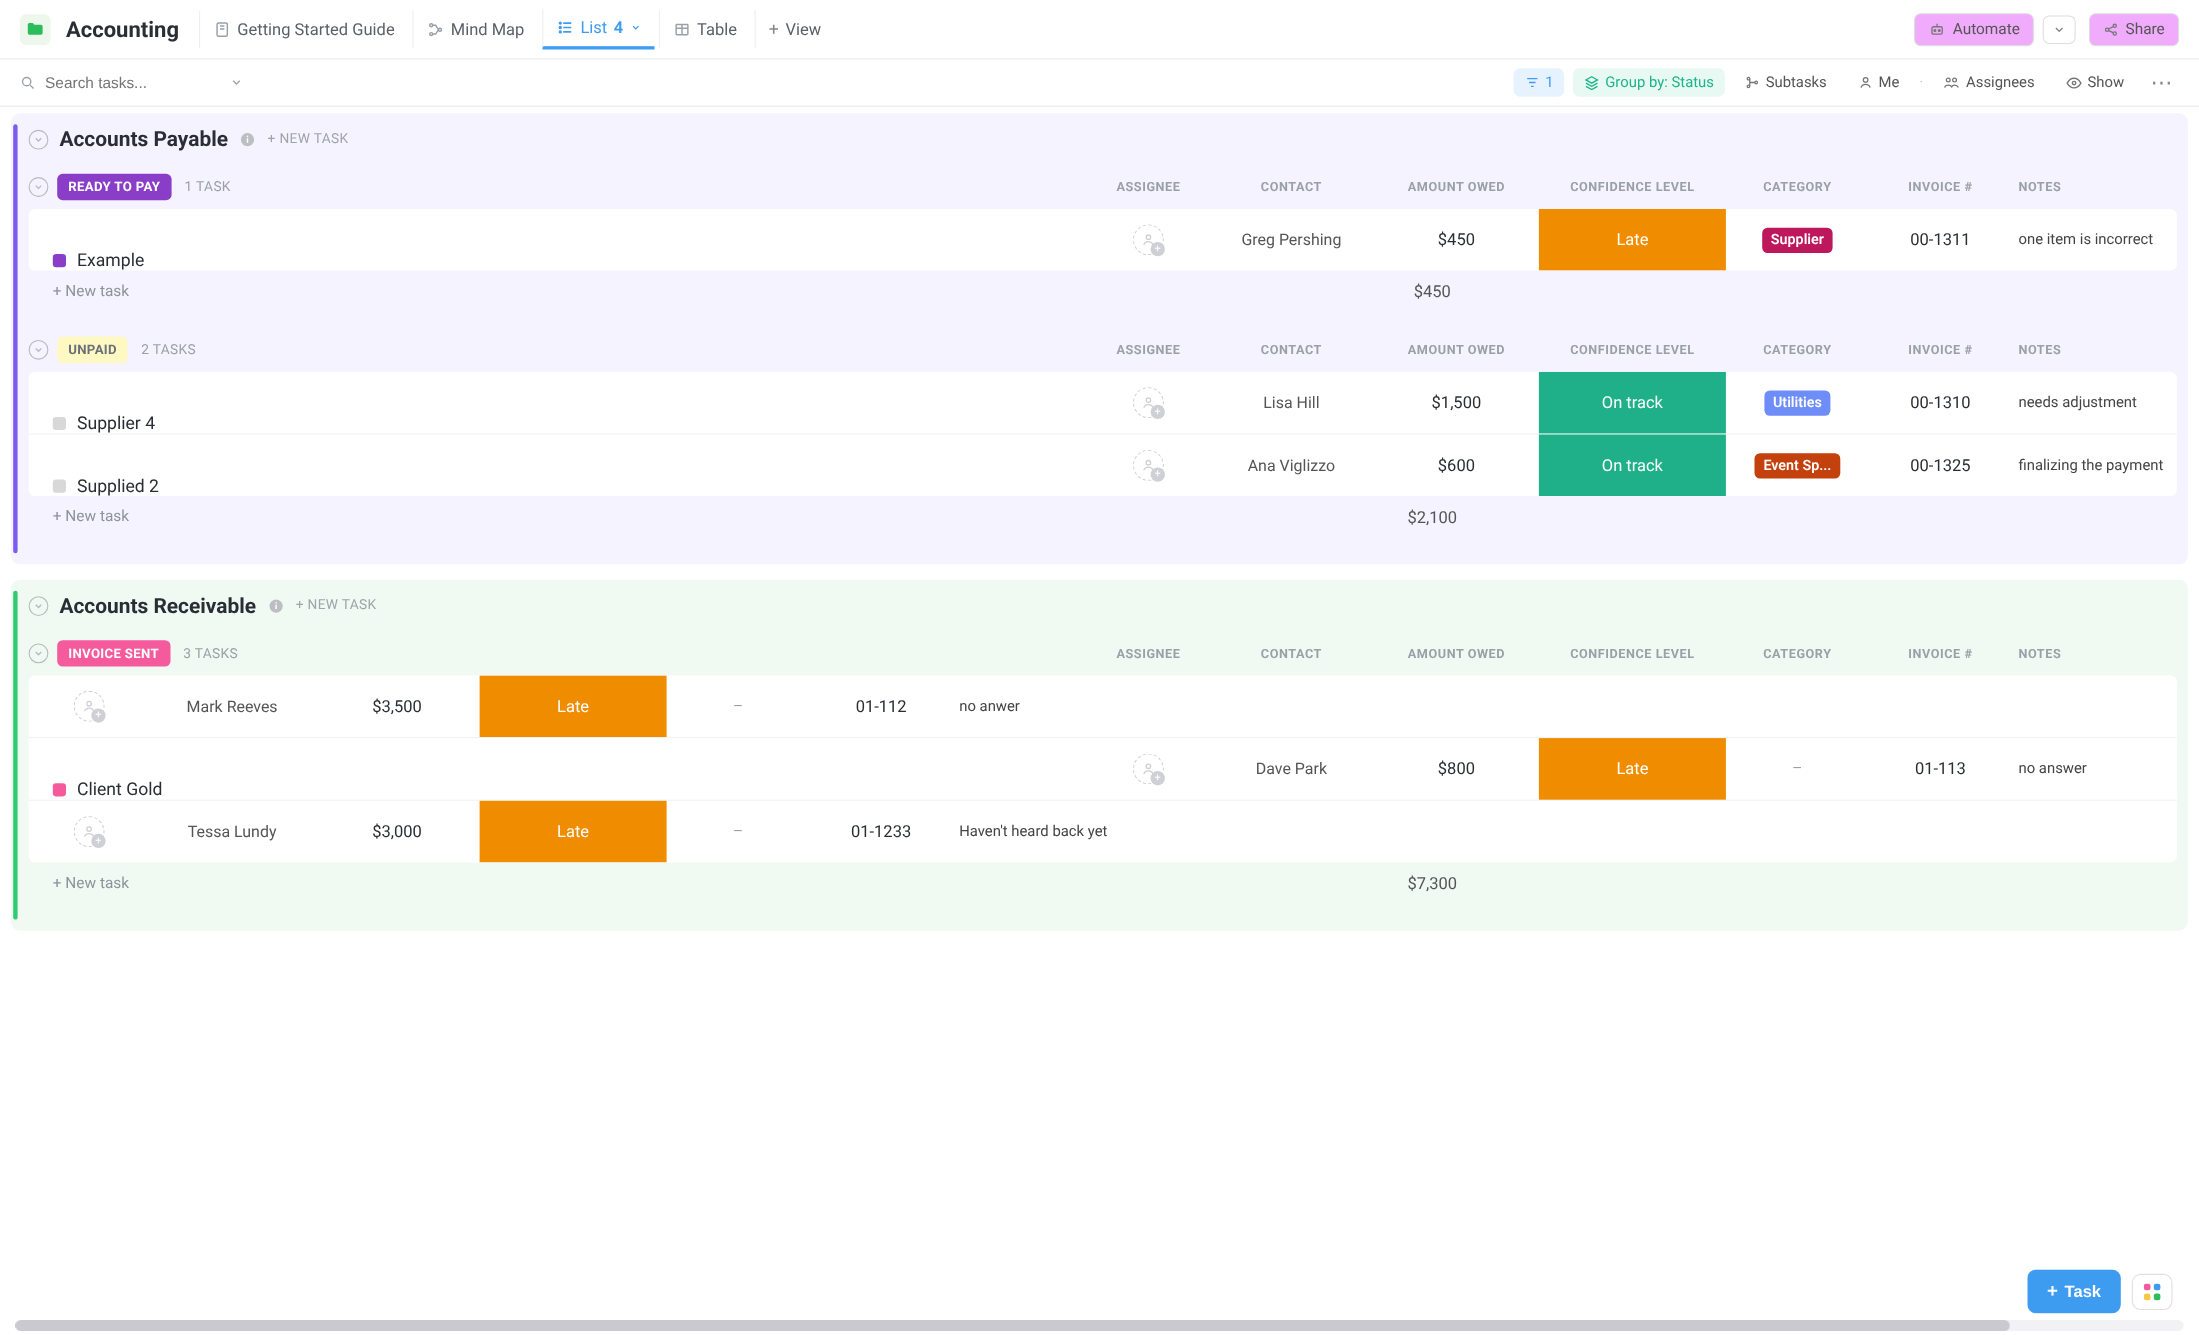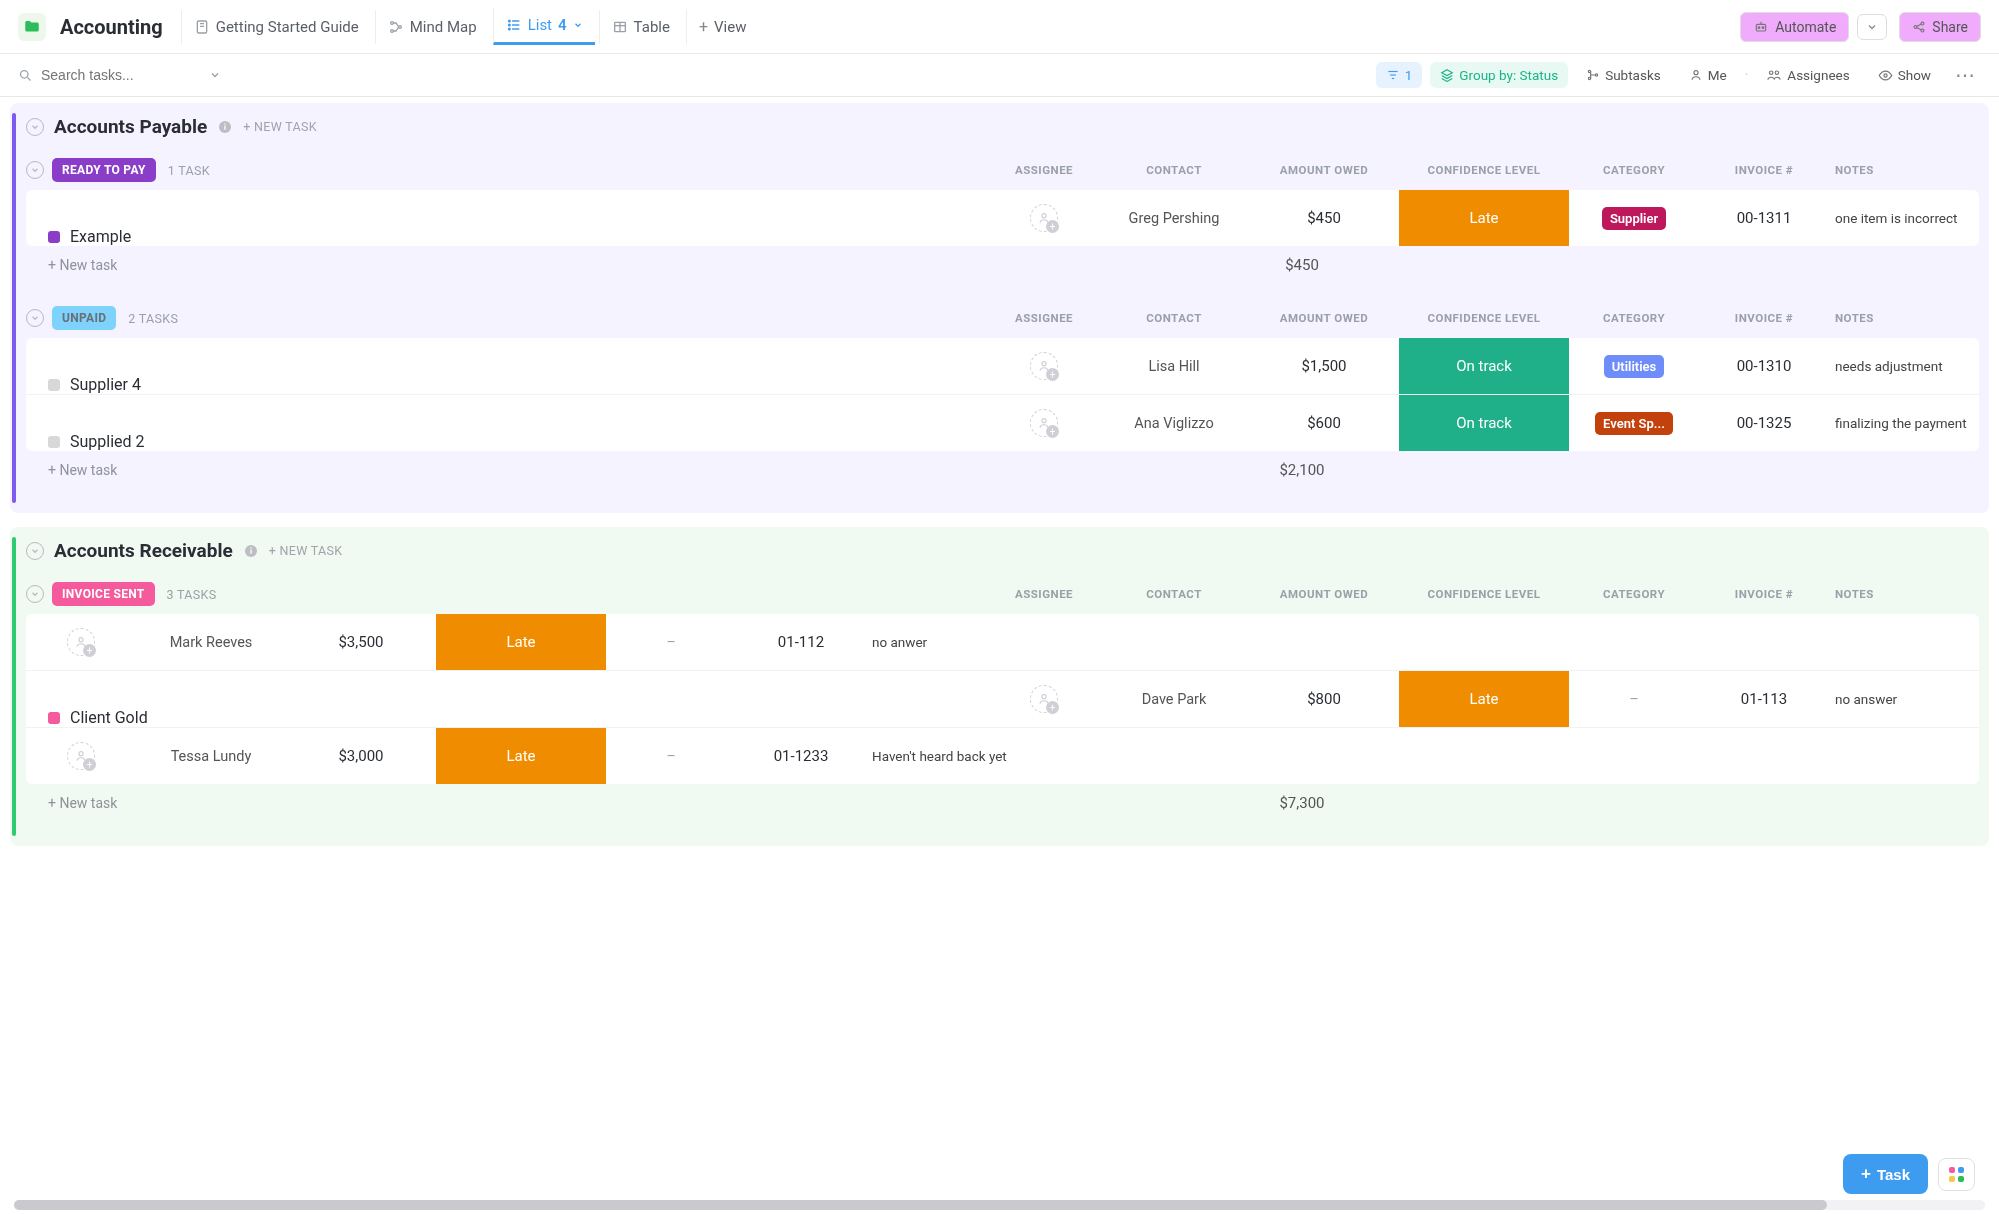--- a/index.html
+++ b/index.html
@@ -292,21 +292,21 @@
           <div style="width:150px"></div>
       </div>
     </div>
       <div class="group-block">
       <div class="group-header">
         <div class="caret-circle">
             <svg viewBox="0 0 24 24" fill="none" stroke="currentColor" stroke-width="3">
               <path d="M6 9l6 6 6-6"></path>
             </svg>
           </div>
-        <div class="status-pill" style="background:#7dd3fc;color:#6b6f78">UNPAID</div>
+        <div class="status-pill" style="background:#fef9c3;color:#6b6f78">UNPAID</div>
         <div class="task-count">2 TASKS</div>
         <div class="columns-header">
     <div style="flex:1"></div>
     <div class="col assignee">ASSIGNEE</div>
     <div class="col contact">CONTACT</div>
     <div class="col amount">AMOUNT OWED</div>
     <div class="col confidence">CONFIDENCE LEVEL</div>
     <div class="col category">CATEGORY</div>
     <div class="col invoice">INVOICE #</div>
     <div class="col notes">NOTES</div>

